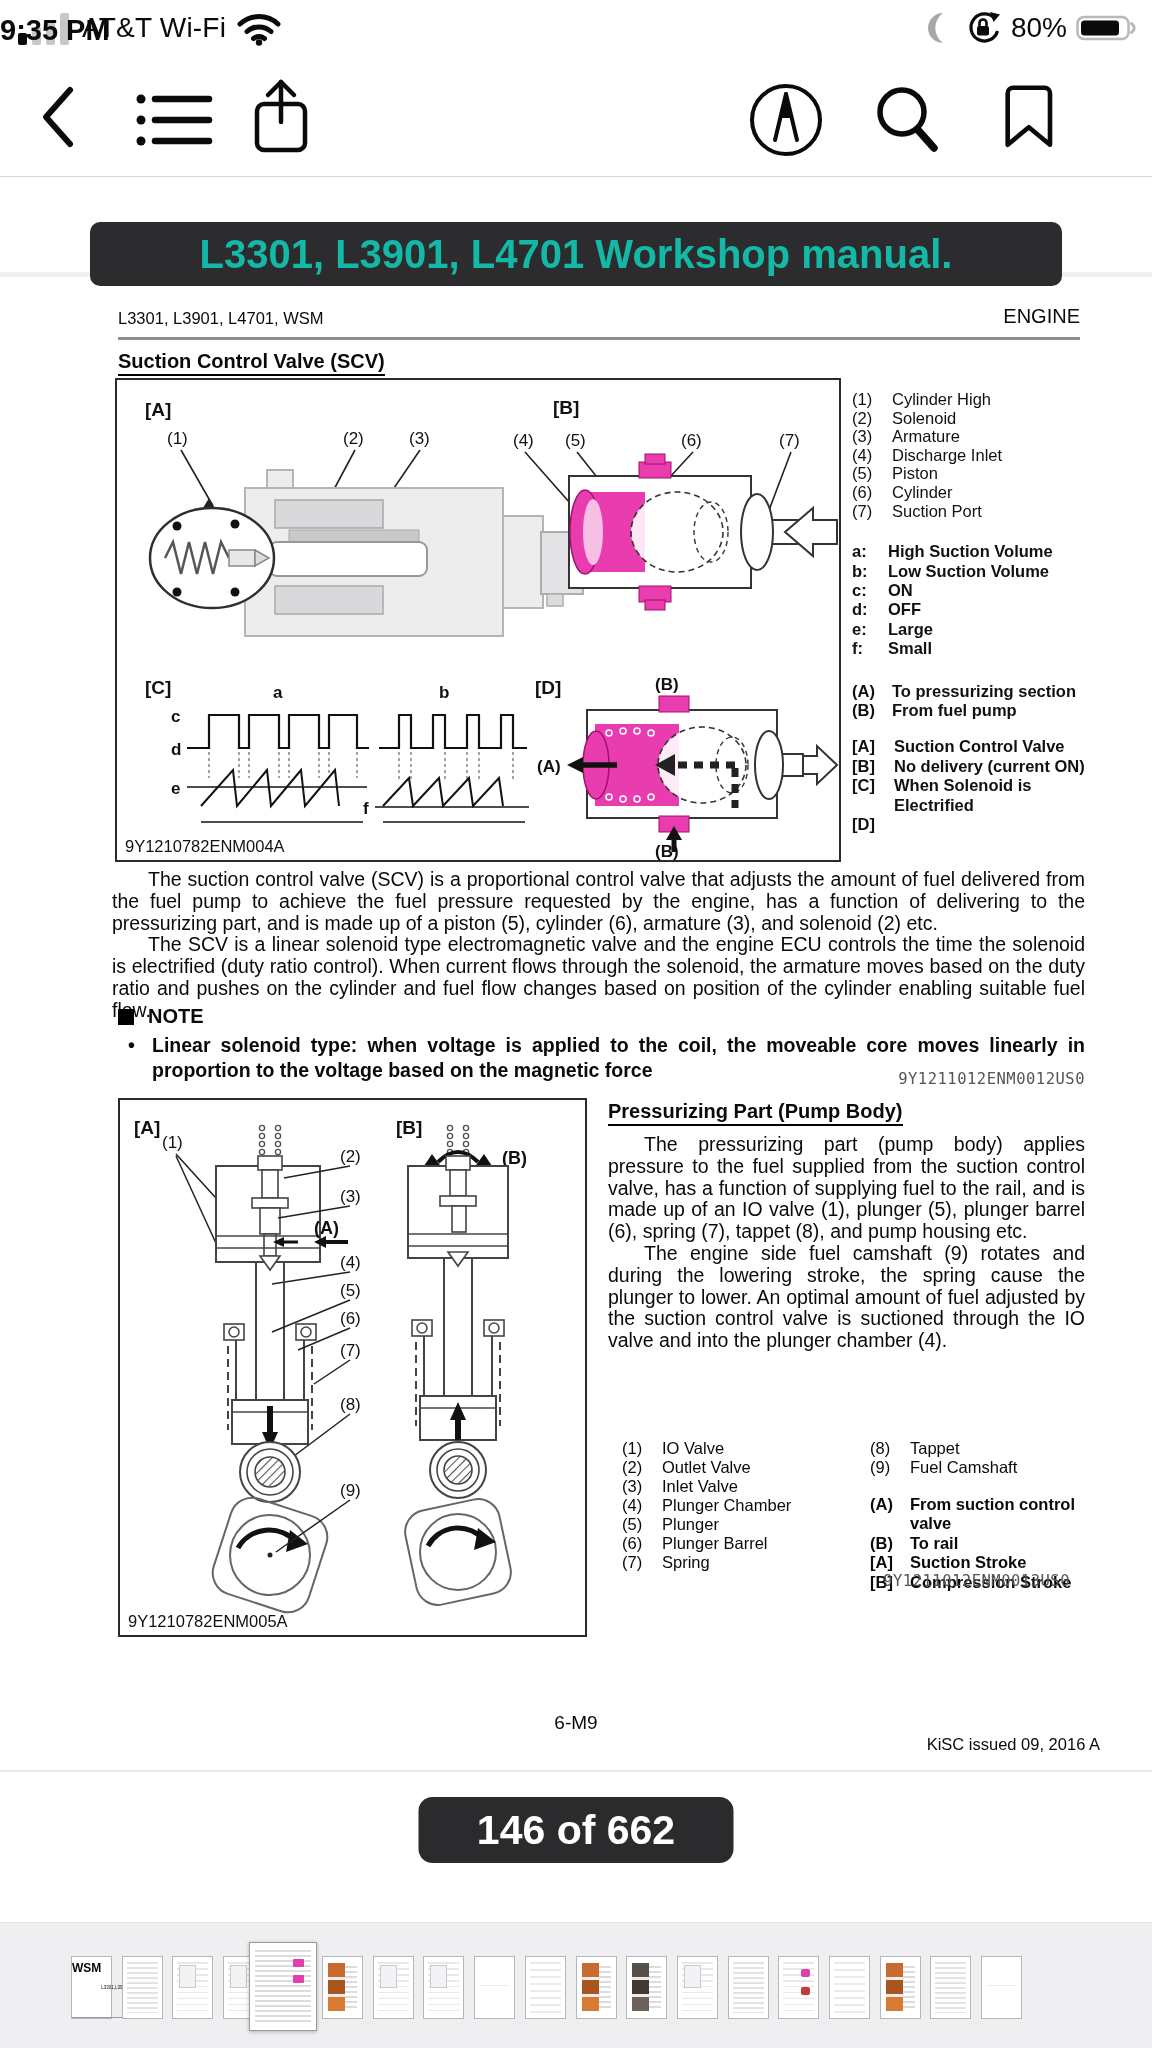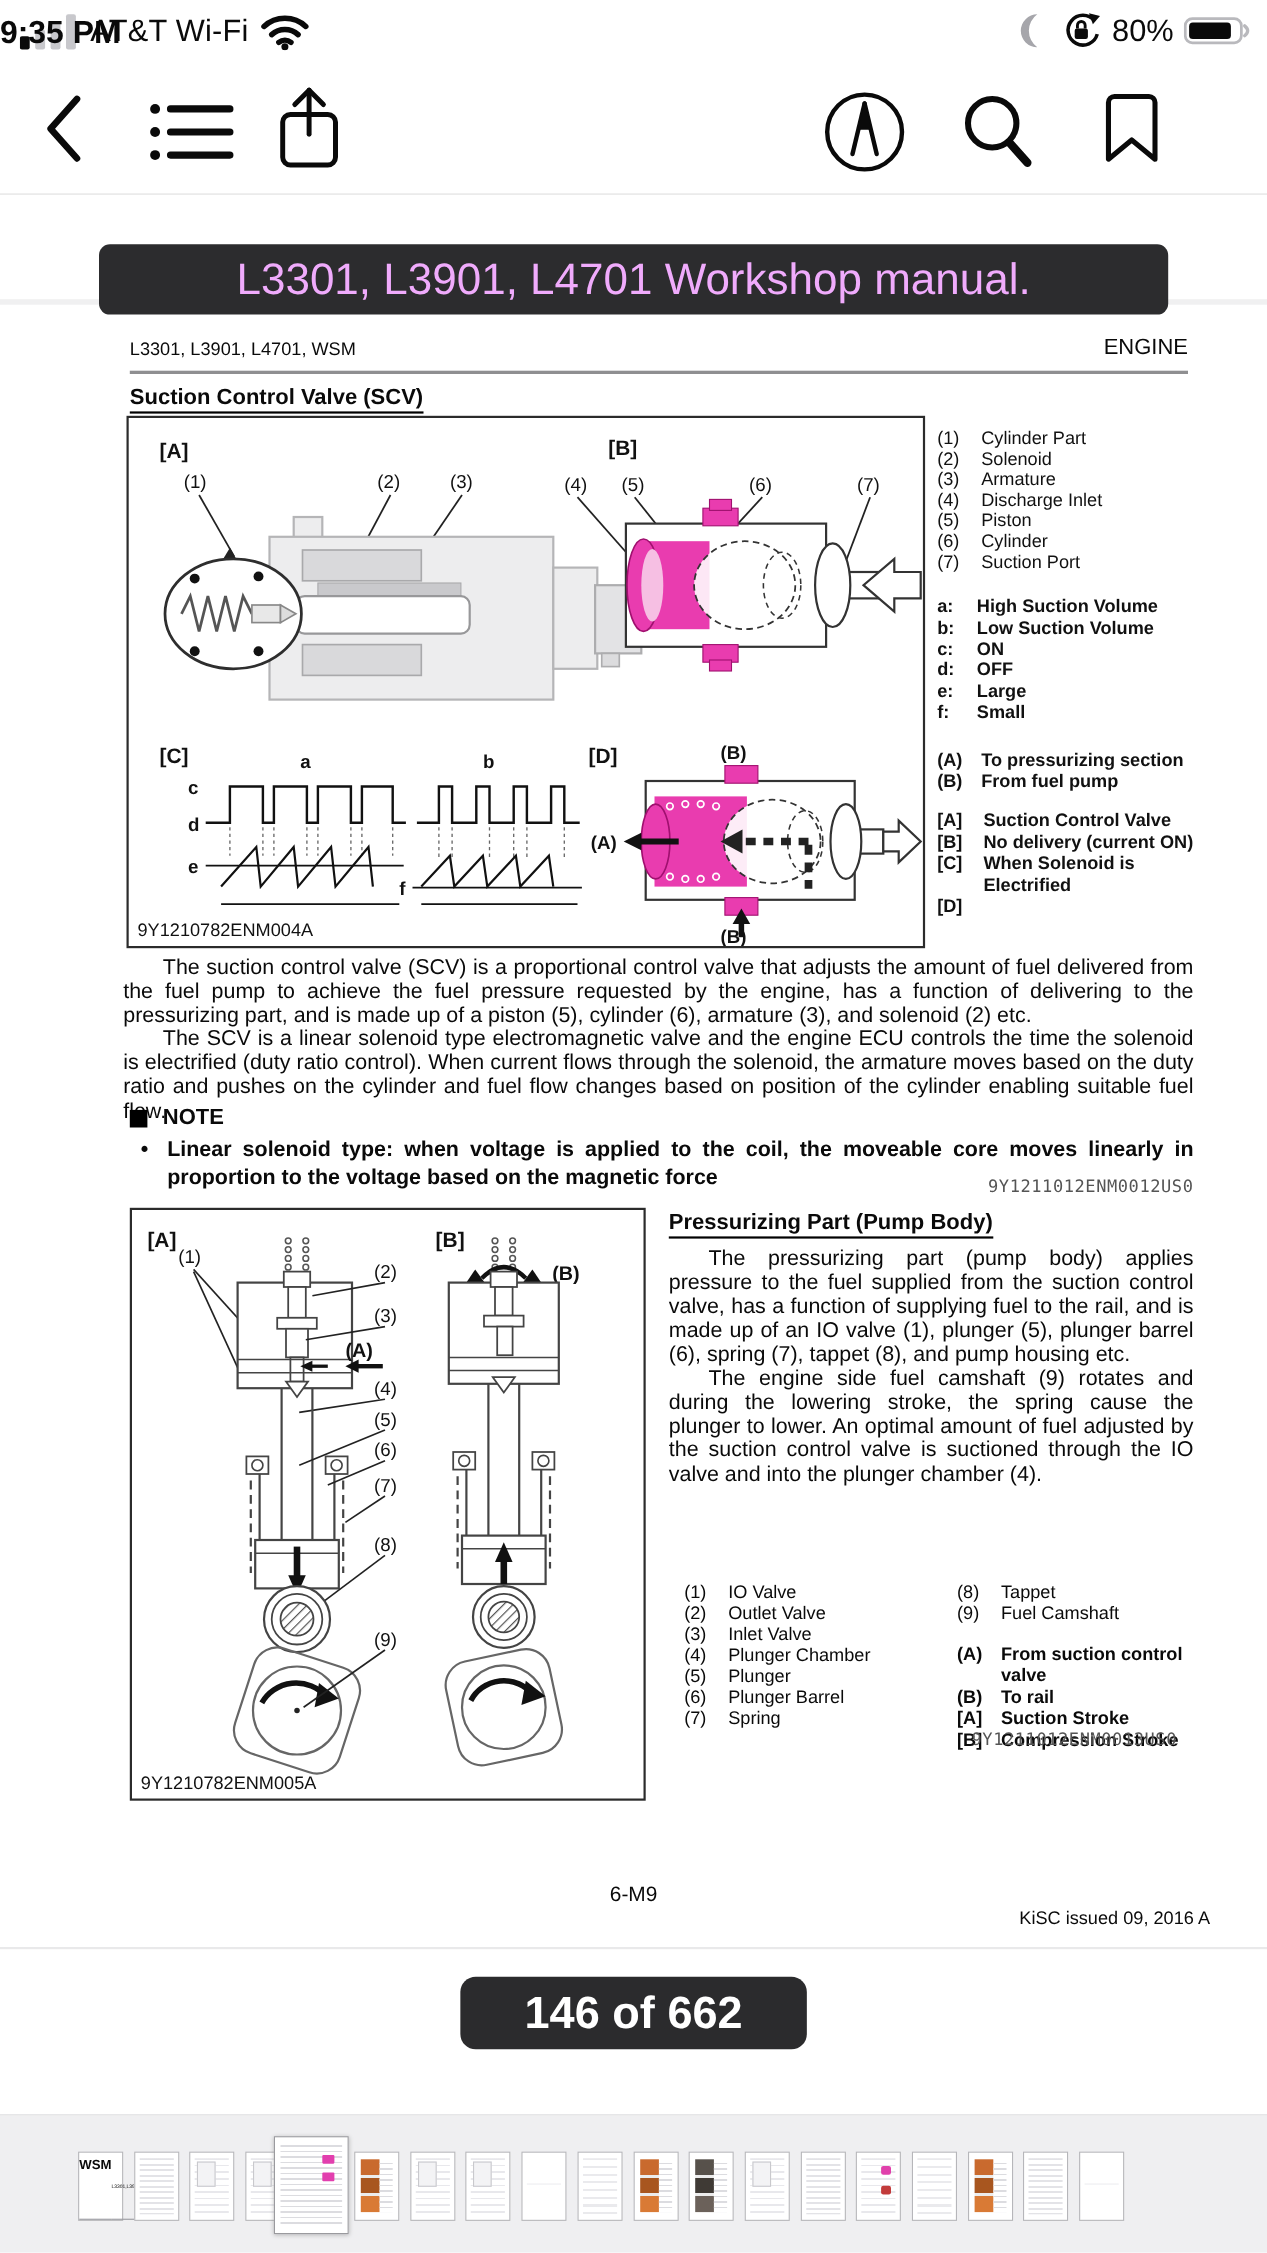--- a/index.html
+++ b/index.html
@@ -15,21 +15,21 @@
   .sb-batt-pct{font-size:28px;font-weight:400;}
 
   
   .toolbar{position:absolute;top:58px;left:0;width:100%;height:118px;border-bottom:1px solid #d6d6d8;background:#fff;}
   .tb-btn{position:absolute;background:none;border:none;padding:0;cursor:pointer;}
 
   
   .pdf{position:absolute;top:177px;left:0;width:1152px;height:1620px;background:#fff;font-size:0;}
   .page-top-line{position:absolute;left:0;top:95px;width:100%;height:5px;background:#f0f0f1;}
   .banner{position:absolute;left:90px;top:45px;width:972px;height:64px;background:#2c2c2e;border-radius:10px;
-          color:#f0abfc;display:flex;align-items:center;justify-content:center;font-size:40px;font-weight:normal;z-index:2;}
+          color:#14b8a6;display:flex;align-items:center;justify-content:center;font-size:40px;font-weight:bold;z-index:2;}
   .doc-header{position:absolute;left:118px;top:128px;width:962px;display:flex;justify-content:space-between;align-items:flex-end;}
   .doc-header .hl{font-size:16.5px;}
   .doc-header .hr{font-size:20px;}
   .doc-rule{position:absolute;left:118px;top:160px;width:962px;height:3px;background:#8f8f91;}
   .sec-title{position:absolute;left:118px;top:173px;font-size:20px;font-weight:bold;border-bottom:2.5px solid #000;padding-bottom:1px;}
 
   .figbox{position:absolute;border:2px solid #2b2b2b;background:#fff;}
   .fig1{left:115px;top:201px;width:722px;height:480px;}
   .fig2{left:118px;top:921px;width:465px;height:535px;}
   .fig-caption{position:absolute;left:8px;bottom:4px;font-size:16.5px;color:#111;}
@@ -337,21 +337,21 @@
         </g>
       </svg>
       <div class="fig-caption">9Y1210782ENM004A</div>
     </div>
 
     <div class="fig1-legend">
       <div class="leg">
 
       <div class="leg-row">
             <span class="leg-n">(1)</span>
-            <span class="leg-t">Cylinder Part</span>
+            <span class="leg-t">Cylinder High</span>
           </div>
           <div class="leg-row">
             <span class="leg-n">(2)</span>
             <span class="leg-t">Solenoid</span>
           </div>
           <div class="leg-row">
             <span class="leg-n">(3)</span>
             <span class="leg-t">Armature</span>
           </div>
           <div class="leg-row">

